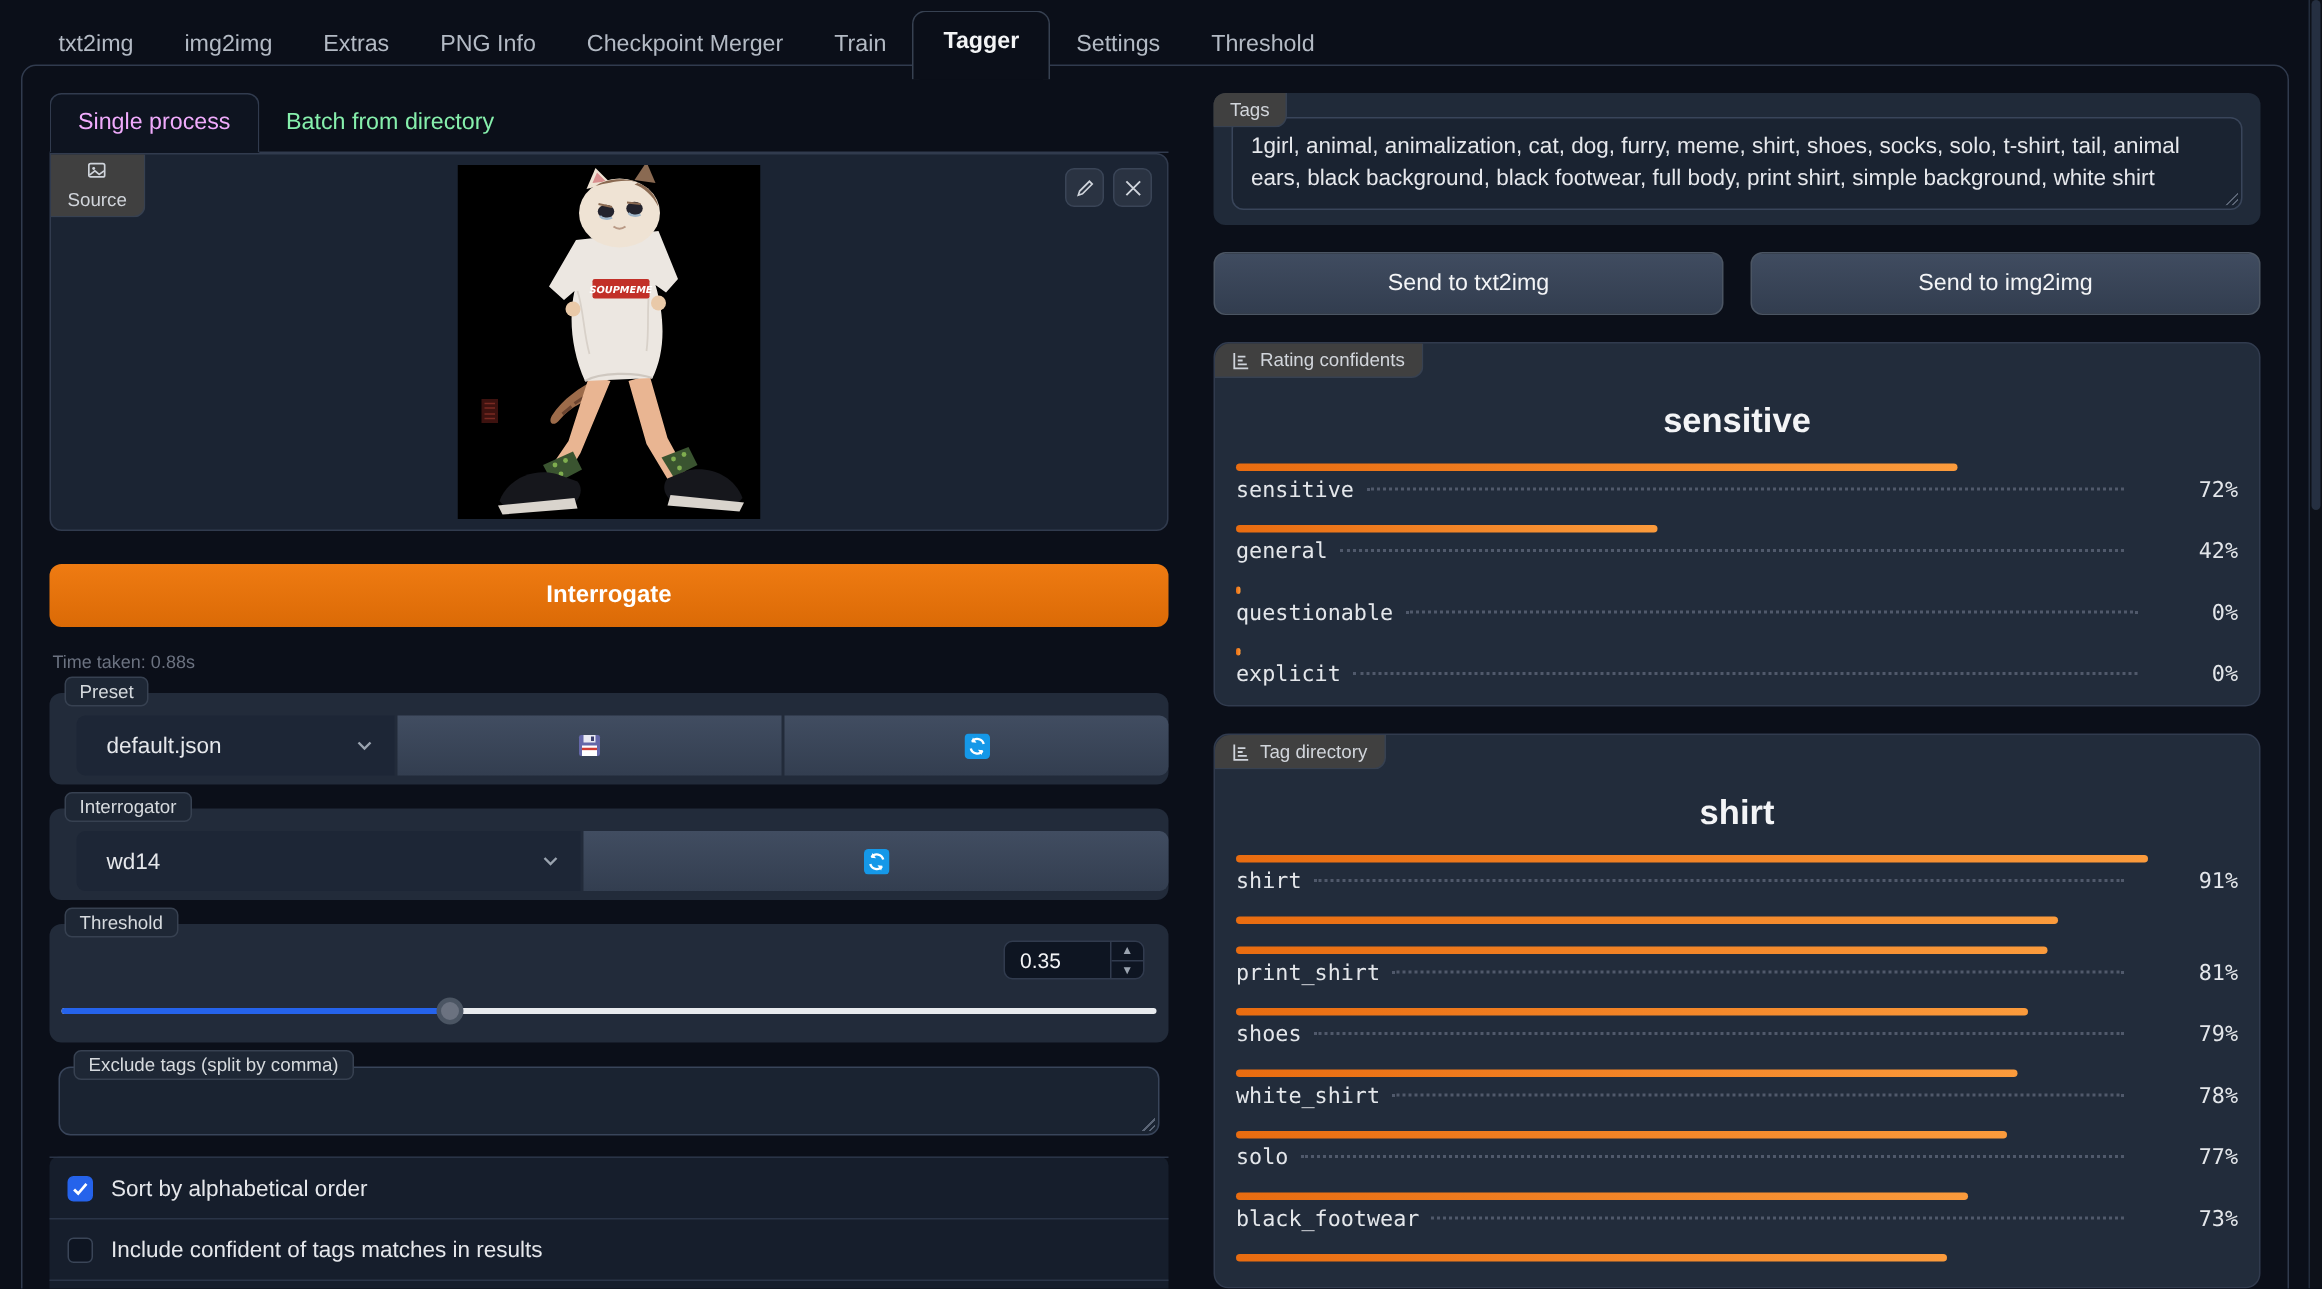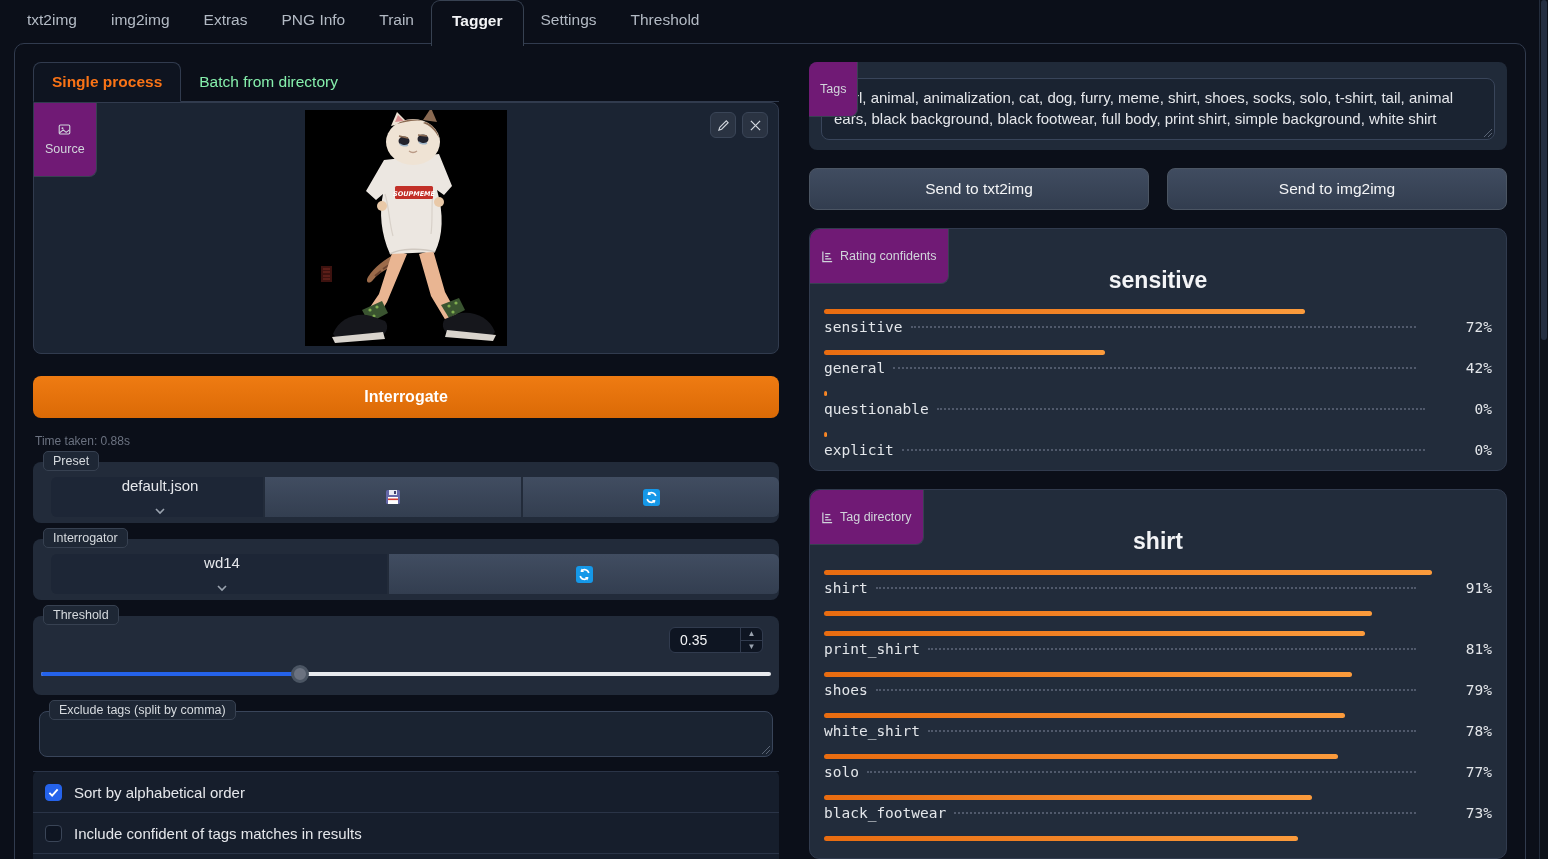--- a/index.html
+++ b/index.html
@@ -1,42 +1,42 @@
 <!DOCTYPE html>
 <html><head>
 <meta charset="utf-8">
 <style>
   * { margin:0; padding:0; box-sizing:border-box; }
   html,body { width:1548px; height:859px; overflow:hidden; }
   body { background:#0b0f19; font-family:"Liberation Sans", sans-serif; color:#e5e7eb; position:relative; }
 
   
-  .tabbar { display:flex; align-items:flex-start; height:60px; padding-left:10px; position:relative; }
+  .tabbar { display:flex; align-items:center; height:60px; padding-left:22px; position:relative; }
   .tab { background:none; border:none; color:#b3bac4; font-size:15.5px; font-family:inherit;
          padding:11px 17px; cursor:pointer; position:relative; }
   .tab.active { color:#f3f4f6; font-weight:bold; border:1px solid #374151; border-bottom:none;
                 border-radius:9px 9px 0 0; background:#0b0f19; padding:11px 20px 16px; z-index:3; }
 
   
   .frame { position:absolute; left:14px; right:22px; top:43px; height:900px;
            border:1px solid #313b4e; border-radius:10px; padding:18px 18px 0 18px;
            display:flex; gap:30px; overflow:hidden; background:#0b0f19; }
   .col-left  { width:746px; flex:none; }
   .col-right { flex:1; min-width:0; }
 
   
   .subtabs { display:flex; align-items:flex-end; border-bottom:1px solid #313b4e; }
   .subtab { background:none; border:none; color:#86efac; font-size:15.5px; font-family:inherit; padding:10px 18px; cursor:pointer; }
-  .subtab.active { color:#f97316; border:1px solid #313b4e; border-bottom:1px solid #0e1420;
-                   border-radius:8px 8px 0 0; background:#0e1420; margin-bottom:-1px;font-weight:bold; }
+  .subtab.active { color:#f0abfc; border:1px solid #313b4e; border-bottom:1px solid #0e1420;
+                   border-radius:8px 8px 0 0; background:#0e1420; margin-bottom:-1px; }
 
   
   .block-label { position:absolute; top:0; left:0; display:inline-flex; align-items:center; gap:6px;
-                 background:#701a75; border-right:1px solid #374151; border-bottom:1px solid #374151;
-                 border-radius:8px 0 8px 0; padding:20px 11px; font-size:12.5px; color:#d1d5db; z-index:2; }
+                 background:#404040; border-right:1px solid #374151; border-bottom:1px solid #374151;
+                 border-radius:8px 0 8px 0; padding:4px 11px; font-size:12.5px; color:#d1d5db; z-index:2; }
   .float-label { position:absolute; top:-11px; left:10px; background:#1e2735; border:1px solid #374151;
                  border-radius:5px; padding:2px 9px; font-size:12.5px; color:#d6dade; z-index:2; }
 
   
   .img-block { position:relative; border:1px solid #313b4e; border-radius:0 8px 8px 8px; background:#1b2433;
                height:252px; margin-bottom:22px; display:flex; align-items:center; justify-content:center; }
   .img-tools { position:absolute; top:9px; right:10px; display:flex; gap:6px; }
   .tool-btn { width:26px; height:26px; border-radius:6px; background:#2a3342; border:1px solid #3a4557;
               color:#cfd4db; font-size:13px; display:flex; align-items:center; justify-content:center; cursor:pointer; }
   .src-img { width:202px; height:236px; display:block; cursor:pointer; }
@@ -44,21 +44,21 @@
   
   .interrogate { width:100%; height:42px; border:none; border-radius:8px; cursor:pointer;
                  background:linear-gradient(180deg,#ef7b12,#db6a06); color:#fff; font-weight:bold;
                  font-size:16px; font-family:inherit; }
   .time-taken { font-size:12px; color:#6b7280; margin:16px 2px 14px; }
 
   
   .panel { position:relative; background:#222b3a; border-radius:8px; padding:15px 0 6px 0; margin-bottom:16px; }
   .panel-row { display:flex; gap:2px; padding:0 0; }
   .dropdown { background:#1d2636; border-radius:6px 0 0 6px; height:40px; display:flex; align-items:center;
-              justify-content:space-between; padding:0 14px 0 20px; cursor:pointer; font-size:15px; color:#e5e7eb;flex-direction:column; }
+              justify-content:space-between; padding:0 14px 0 20px; cursor:pointer; font-size:15px; color:#e5e7eb; }
   .icon-btn { background:linear-gradient(180deg,#414d61,#333e50); border:none; border-radius:0;
               height:40px; display:flex; align-items:center; justify-content:center; cursor:pointer; }
   .icon-btn:last-child { border-radius:0 6px 6px 0; }
   .chev { width:12px; height:12px; }
 
   
   .thresh-head { display:flex; justify-content:flex-end; padding:0 16px; }
   .num-input { display:flex; align-items:stretch; background:#0e1522; border:1px solid #313b4e; border-radius:6px;
                overflow:hidden; height:26px; margin-top:-4px; }
   .num-input input { width:70px; background:transparent; border:none; color:#f3f4f6; font-size:14px;
@@ -114,20 +114,21 @@
   .scrollbar .sb-thumb { position:absolute; top:0; left:1px; right:1px; height:340px; border-radius:4px; background:#252f41; }
 </style>
 </head>
 <body>
 
 <div class="tabbar">
     <button class="tab">txt2img</button>
     <button class="tab">img2img</button>
     <button class="tab">Extras</button>
     <button class="tab">PNG Info</button>
+    <button class="tab">Checkpoint Merger</button>
     <button class="tab">Train</button>
     <button class="tab active">Tagger</button>
     <button class="tab">Settings</button>
     <button class="tab">Threshold</button>
   </div>
 
 <div class="frame">
 
   <div class="col-left">
 

